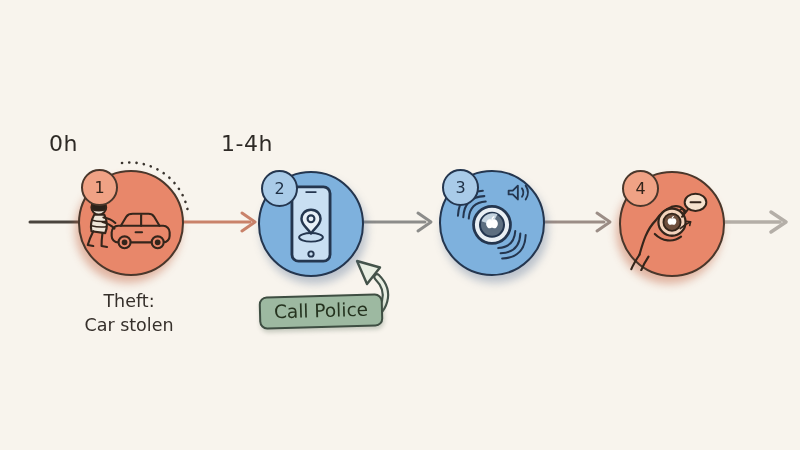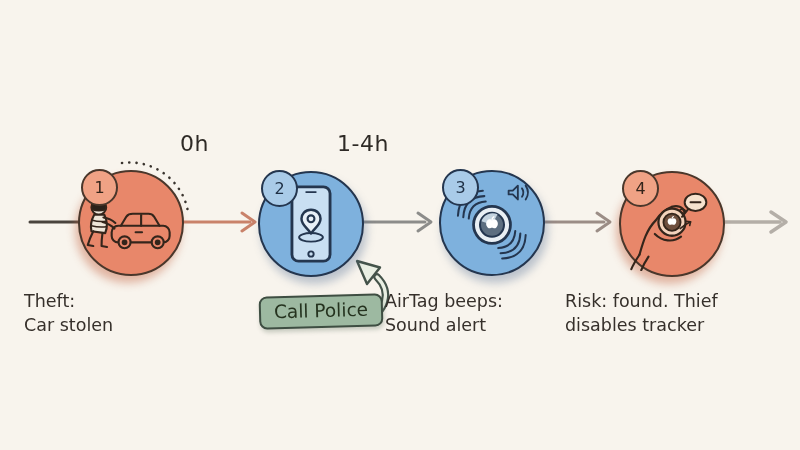--- a/index.html
+++ b/index.html
@@ -25,25 +25,25 @@
     box-shadow:3px 7px 9px rgba(74,104,142,0.35);
   }
   .badge{
     position:absolute;left:1px;top:-3px;width:33px;height:33px;border-radius:50%;
     display:flex;align-items:center;justify-content:center;
     font-size:16px;z-index:3;
   }
   .badge-orange{background:#F0A285;border:2px solid #4A372B;color:#33241A;}
   .badge-blue{background:#A9CBE8;border:2px solid #24364F;color:#1E2F44;}
   .time-label{
-    position:absolute;top:131px;width:160px;text-align:right;
+    position:absolute;top:131px;width:160px;text-align:left;
     font-size:22px;color:#2E2A26;z-index:2;letter-spacing:0.5px;
   }
   .caption{
-    position:absolute;top:289px;width:210px;text-align:left;
+    position:absolute;top:289px;width:210px;text-align:center;
     font-size:17.5px;line-height:1.38;color:#36302B;white-space:pre-line;z-index:2;
   }
   .callout{
     position:absolute;left:259px;top:295px;z-index:2;
     background:#9DB9A1;border:2.5px solid #3E4E42;border-radius:8px;
     padding:3px 13px 5px 13px;font-size:18.5px;color:#25331F;
     transform:rotate(-1.5deg);
     box-shadow:1px 3px 4px rgba(90,110,90,0.3);
   }
 </style>
@@ -67,21 +67,21 @@
     <path d="M122,163 A59,59 0 0 1 188,212" stroke="#3A342E" stroke-width="2.6" fill="none" stroke-linecap="round" stroke-dasharray="0.1 7.2"></path>
 
     <g>
       <path d="M366,320 C386,312 392,292 377,277" stroke="#44534A" stroke-width="7.5" fill="none" stroke-linecap="round"></path>
       <path d="M366,320 C386,312 392,292 377,277" stroke="#E9EFE3" stroke-width="3.2" fill="none" stroke-linecap="round"></path>
       <path d="M357,261 L380,267.5 L367,284 Z" fill="#E9EFE3" stroke="#44534A" stroke-width="2.4" stroke-linejoin="round"></path>
     </g>
   </svg>
 
   <div class="time-label" style="left:49px">0h</div>
-  <div class="time-label" style="left:229px">1-4h</div>
+  <div class="time-label" style="left:221px">1-4h</div>
 
   <div class="stage-circle circle-orange" style="left:78px;top:170px">
     <div class="badge badge-orange">1</div>
     <svg width="92" height="70" viewBox="0 0 100 72">
       <g stroke="#34251B" stroke-width="2.3" fill="none" stroke-linecap="round" stroke-linejoin="round">
 
         <rect x="29" y="39" width="63" height="18" rx="7"></rect>
         <path d="M39,39 L45,29 Q47,26 52,26 L69,26 Q73,26 75,29 L81,39"></path>
         <line x1="61" y1="27.5" x2="61" y2="39"></line>
         <line x1="55" y1="46" x2="62" y2="46"></line>
@@ -134,22 +134,20 @@
         <path d="M58.8,79.2 Q76,78 77.2,60.8" stroke-width="2.2"></path>
         <path d="M61.3,84.7 Q82,84 82.7,63.3" stroke-width="2.2"></path>
         <path d="M63,90.5 Q87.5,89.5 88.5,65" stroke-width="2.2"></path>
 
         <path d="M70,17 L74.5,17 L80,11.5 L80,26.5 L74.5,21 L70,21 Z" stroke-width="2"></path>
         <path d="M84.5,14.5 Q87.5,19 84.5,23.5" stroke-width="2"></path>
         <path d="M88.5,11.5 Q93.5,19 88.5,26.5" stroke-width="2"></path>
       </g>
     </svg>
   </div>
-  <div class="caption" style="left:385px">AirTag beeps:
-Sound alert</div>
 
   <div class="stage-circle circle-orange" style="left:619px;top:171px">
     <div class="badge badge-orange">4</div>
     <svg width="94" height="94" viewBox="0 0 104 104">
       <g stroke="#34251B" fill="none" stroke-linecap="round" stroke-linejoin="round">
 
         <path d="M16,86 C20,72 24,58 34,48 C38,42 44,36 52,33" stroke-width="2.4"></path>
         <path d="M52,33 C58,31 64,33 66,39" stroke-width="2.4"></path>
         <ellipse cx="63.5" cy="38" rx="3.2" ry="2.3" stroke-width="1.8"></ellipse>
         <path d="M33,63 C41,71 53,73 62,66" stroke-width="2.4"></path>
@@ -163,16 +161,14 @@
 
         <ellipse cx="78" cy="28" rx="12" ry="9.5" stroke-width="2.2" fill="#F6E2CE"></ellipse>
         <line x1="72.5" y1="28" x2="83.5" y2="28" stroke-width="2.2"></line>
         <path d="M69.5,36 L63,44" stroke-width="2.2"></path>
 
         <path d="M61,57 Q67,52 72.5,49.5" stroke-width="1.8"></path>
         <path d="M72.5,49.5 l-4.5,-0.6 M72.5,49.5 l-0.9,4.2" stroke-width="1.8"></path>
       </g>
     </svg>
   </div>
-  <div class="caption" style="left:565px">Risk: found. Thief
-disables tracker</div>
 
 </div>
 
 </body></html>

